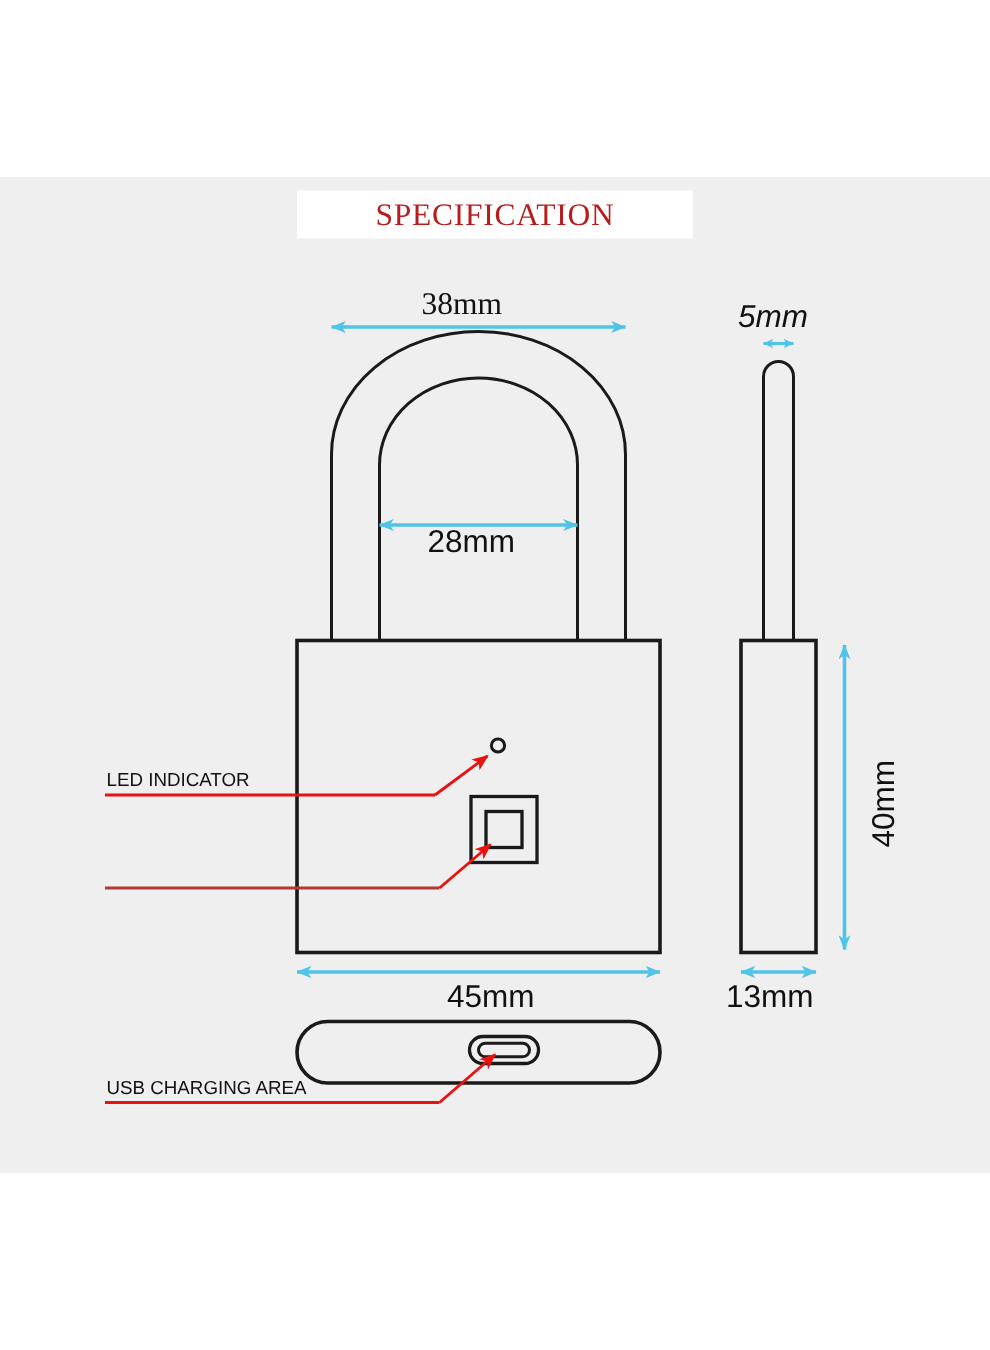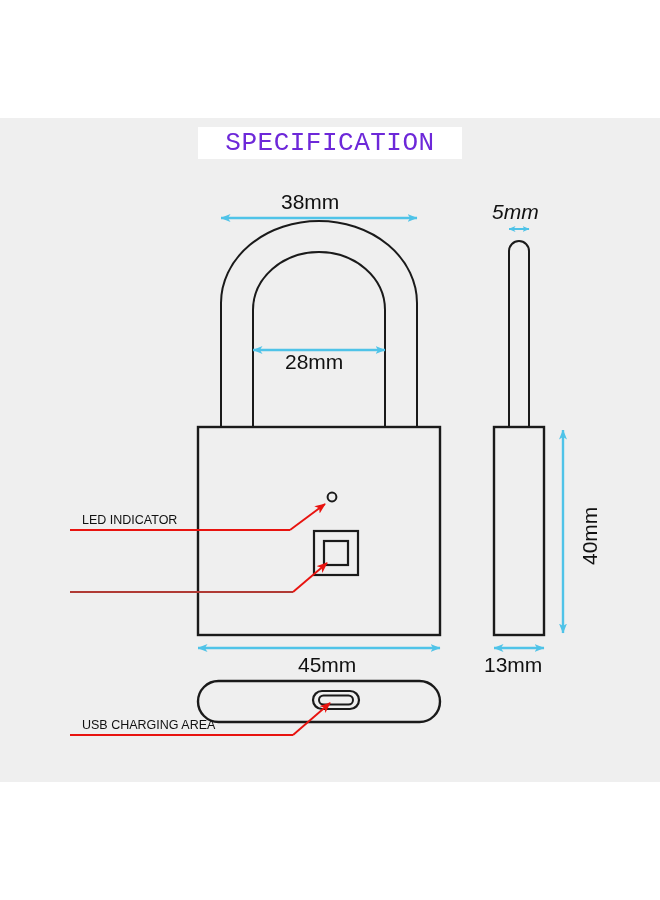--- a/index.html
+++ b/index.html
@@ -33,45 +33,44 @@
     left: 198px;
     top: 127px;
     width: 264px;
     height: 32px;
     background: #ffffff;
     display: flex;
     align-items: center;
     justify-content: center;
   }
   #title-text {
-    font-size: 26px;
+    font-size: 21px;
     letter-spacing: 0.5px;
-    color: #6d28d9;
-    font-family: Liberation Mono, monospace;
+    color: #b91c1c;
+    font-family: Liberation Serif, serif;
   }
   .svg-layer {
     position: absolute;
     left: 0; top: 0;
     width: 660px; height: 900px;
   }
   .dim-label {
     position: absolute;
     font-size: 21px;
     color: #111111;
     white-space: nowrap;
     font-family: "Liberation Sans", sans-serif;
   }
   .callout-label {
     position: absolute;
     font-size: 12.5px;
     color: #111111;
     white-space: nowrap;
     line-height: 17px;
     font-family: "Liberation Sans", sans-serif;
-    margin-left: 11px;
   }
   .rot90 {
     transform: rotate(-90deg);
     transform-origin: left top;
   }
 </style>
 </head>
 <body>
 
 <div id="page">
@@ -170,21 +169,21 @@
       <line x1="293" y1="592" x2="327" y2="563" stroke="#e8130f" stroke-width="1.9" marker-end="url(#redArrow)"></line>
     </g>
 
     <g>
       <line x1="70" y1="735" x2="293" y2="735" stroke="#e8130f" stroke-width="1.9"></line>
       <line x1="293" y1="735" x2="330" y2="703" stroke="#e8130f" stroke-width="1.9" marker-end="url(#redArrow)"></line>
     </g>
 
   </svg>
 
-  <div class="dim-label" style="left:281px; top:190px;">38mm</div>
+  <div class="dim-label" style="left:281px; top:190px;font-family:Liberation Serif, serif;">38mm</div>
 
   <div class="dim-label" style="left:285px; top:322px;margin-top:28px;">28mm</div>
 
   <div class="dim-label" style="left:285px; top:653px;margin-left:13px;">45mm</div>
 
   <div class="dim-label" style="left:492px; top:200px;font-style:italic;">5mm</div>
 
   <div class="dim-label rot90" style="left:578px; top:565px;">40mm</div>
 
   <div class="dim-label" style="left:484px; top:653px;text-align:center;">13mm</div>

